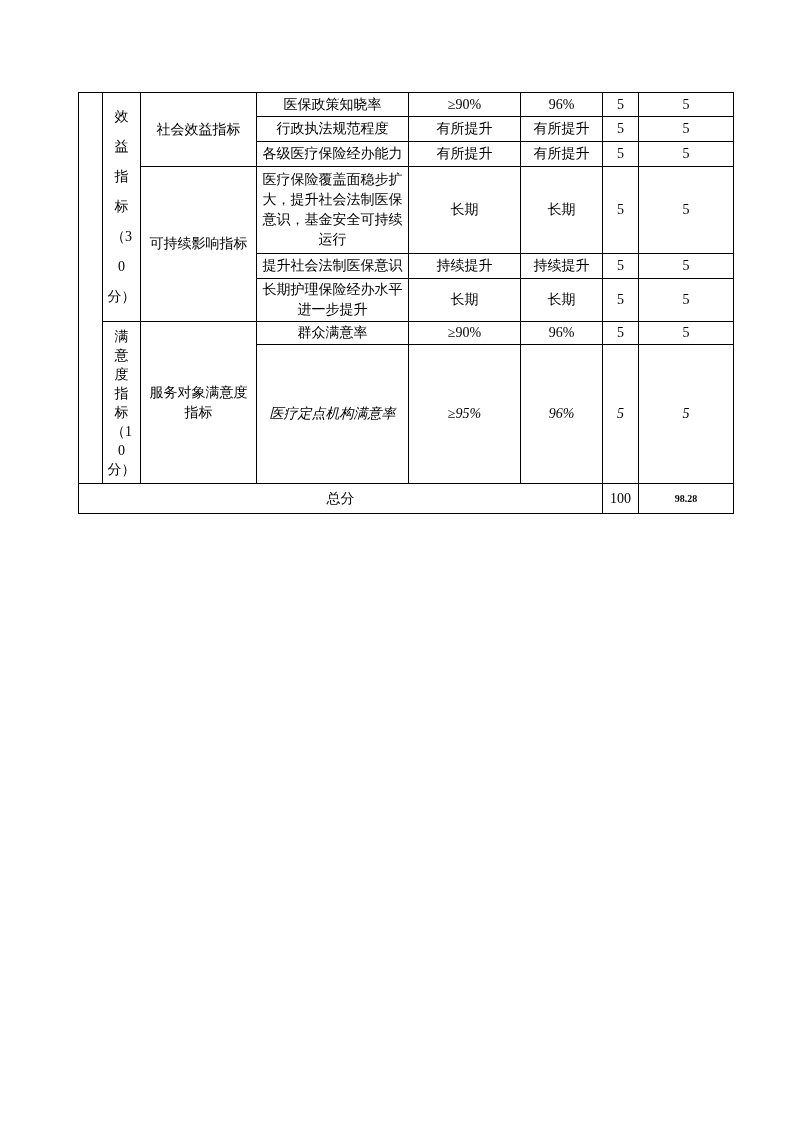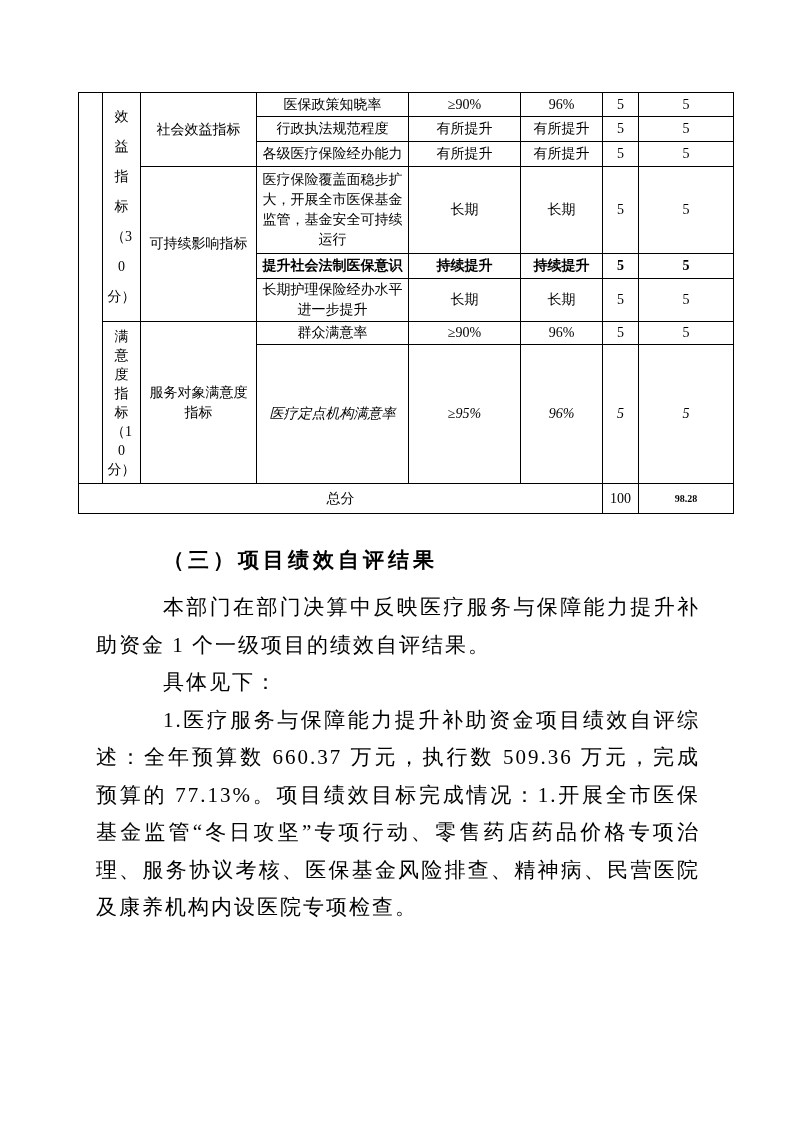--- a/index.html
+++ b/index.html
@@ -36,21 +36,21 @@
   td.c-ind { text-align: left; padding: 1px 5px; word-break: break-all; }
   td.c-cat { padding: 0; }
   .vtext { text-align: center; }
   .vtext.vloose { line-height: 30px; }
   .vtext.vtight { line-height: 19px; }
   td.c-sub { word-break: break-all; padding: 1px 4px; font-family: Liberation Mono, monospace; }
   tr.r1 { height: 24px; }
   tr.r2 { height: 25px; }
   tr.r3 { height: 25px; }
   tr.r4 { height: 87px; }
-  tr.r5 { height: 25px; font-weight: bold; }
+  tr.r5 { height: 25px; }
   tr.r6 { height: 39px; }
   tr.r7 { height: 22px; }
   tr.r8 { height: 139px; font-style: italic; }
   tr.r9 { height: 30px; margin-left: 12px; }
   td.total-score { font-weight: bold; font-size: 10px; }
 
   
   .content {
     position: absolute;
     left: 96px;
@@ -114,21 +114,21 @@
       </tr>
       <tr class="r3">
         <td class="c-ind">各级医疗保险经办能力</td>
         <td>有所提升</td>
         <td>有所提升</td>
         <td>5</td>
         <td>5</td>
       </tr>
       <tr class="r4">
         <td rowspan="3" class="c-sub">可持续影响指标</td>
-        <td class="c-ind">医疗保险覆盖面稳步扩大，开展全市医保基金监管，基金安全可持续运行</td>
+        <td class="c-ind">医疗保险覆盖面稳步扩大，提升社会法制医保意识，基金安全可持续运行</td>
         <td>长期</td>
         <td>长期</td>
         <td>5</td>
         <td>5</td>
       </tr>
       <tr class="r5">
         <td class="c-ind">提升社会法制医保意识</td>
         <td>持续提升</td>
         <td>持续提升</td>
         <td>5</td>
@@ -160,20 +160,14 @@
         <td>5</td>
       </tr>
       <tr class="r9">
         <td colspan="6">总分</td>
         <td>100</td>
         <td class="total-score">98.28</td>
       </tr>
     </tbody>
   </table>
 
-  <div class="content">
-    <div class="heading">（三）项目绩效自评结果</div>
-    <p class="para para-first">本部门在部门决算中反映医疗服务与保障能力提升补助资金 1 个一级项目的绩效自评结果。</p>
-    <p class="para">具体见下：</p>
-    <p class="para">1.医疗服务与保障能力提升补助资金项目绩效自评综述：全年预算数 660.37 万元，执行数 509.36 万元，完成预算的 77.13%。项目绩效目标完成情况：1.开展全市医保基金监管“冬日攻坚”专项行动、零售药店药品价格专项治理、服务协议考核、医保基金风险排查、精神病、民营医院及康养机构内设医院专项检查。</p>
-  </div>
 
 </div>
 
 </body></html>

